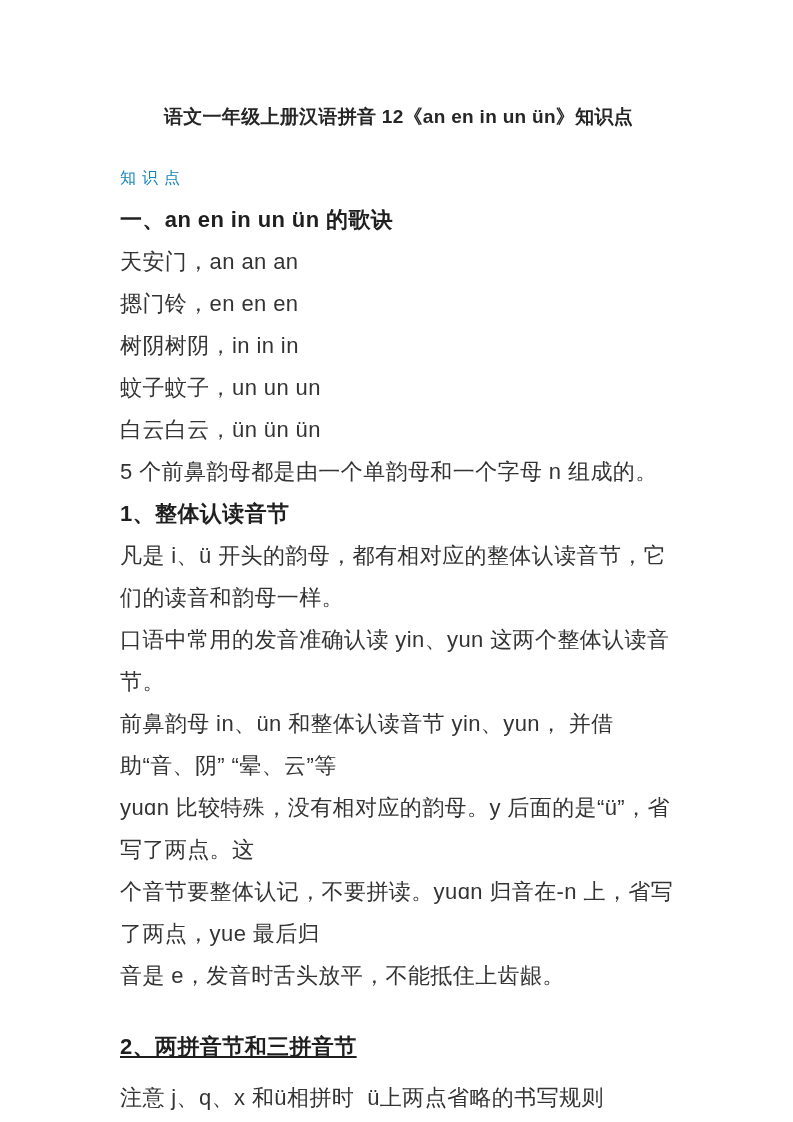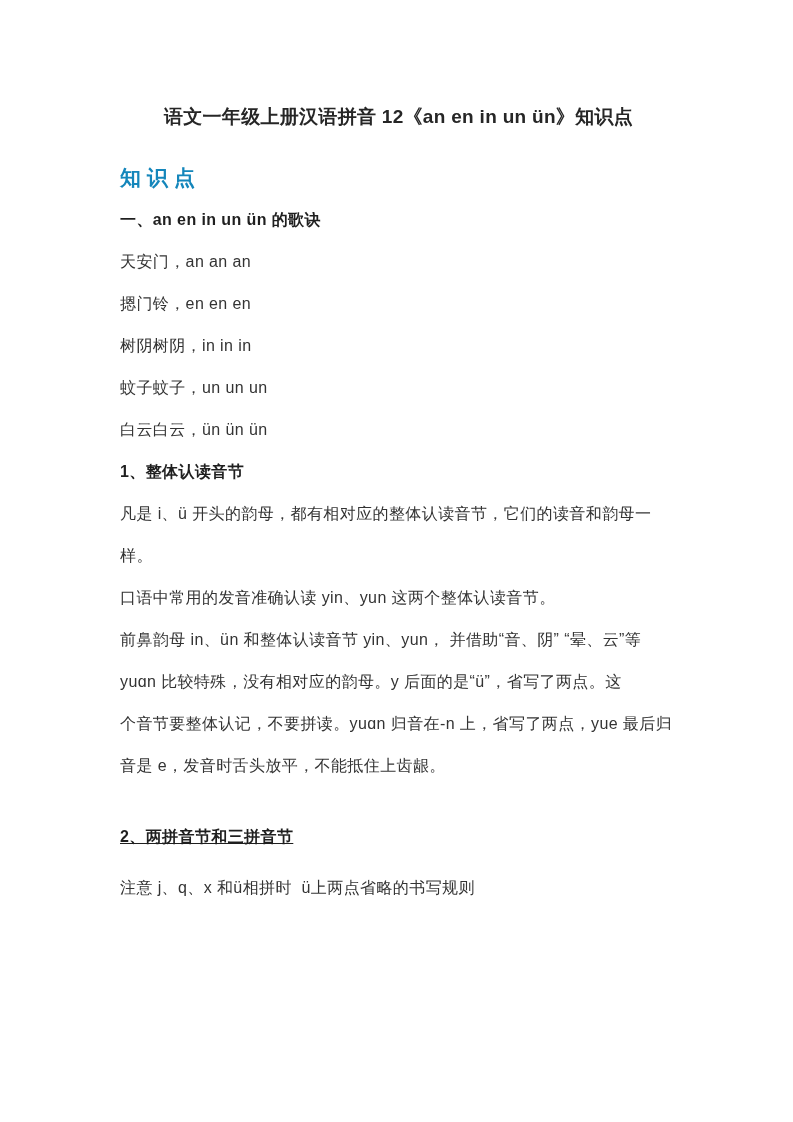--- a/index.html
+++ b/index.html
@@ -12,26 +12,26 @@
     overflow: hidden;
   }
   .page { width: 793px; height: 1122px; background: #ffffff; box-sizing: border-box; }
   .content { padding: 96px 116px 0 120px; box-sizing: border-box; }
   .doc-title {
     font-size: 19px; font-weight: bold; color: var(--title);
     text-align: center; line-height: 42px; margin-bottom: 19px;
     white-space: pre-wrap; letter-spacing: 0.3px;
   }
   .line {
-    font-size: 16px; line-height: 42px; color: var(--body);
+    font-size: 22px; line-height: 42px; color: var(--body);
     white-space: pre-wrap; letter-spacing: 0.4px;
   }
   .kp {
-    color: var(--accent); font-weight: bold; letter-spacing: 6px;
-    font-size: 21px;
+    color: var(--accent); font-weight: normal; letter-spacing: 6px;
+    font-size: 16px;
   }
   .h { font-weight: bold; color: #1f1f1f; }
   .sp-lg { margin-top: 40px; }
   .sp-md { margin-top: 29px; text-decoration: underline; }
   .sp-sm { margin-top: 9px; }
 </style>
 </head>
 <body>
 
 <div class="page">
@@ -40,20 +40,21 @@
     <div class="doc-title">语文一年级上册汉语拼音 12《an en in un ün》知识点</div>
 
     <div class="line kp">知识点</div>
 
     <div class="line h">一、an en in un ün 的歌诀</div>
     <div class="line">天安门，an an an</div>
     <div class="line">摁门铃，en en en</div>
     <div class="line">树阴树阴，in in in</div>
     <div class="line">蚊子蚊子，un un un</div>
     <div class="line">白云白云，ün ün ün</div>
+    <div class="line">5 个前鼻韵母都是由一个单韵母和一个字母 n 组成的。</div>
 
     <div class="line h">1、整体认读音节</div>
     <div class="line">凡是 i、ü 开头的韵母，都有相对应的整体认读音节，它们的读音和韵母一样。</div>
     <div class="line">口语中常用的发音准确认读 yin、yun 这两个整体认读音节。</div>
     <div class="line">前鼻韵母 in、ün 和整体认读音节 yin、yun， 并借助“音、阴” “晕、云”等</div>
     <div class="line">yuɑn 比较特殊，没有相对应的韵母。y 后面的是“ü”，省写了两点。这</div>
     <div class="line">个音节要整体认记，不要拼读。yuɑn 归音在-n 上，省写了两点，yue 最后归</div>
     <div class="line">音是 e，发音时舌头放平，不能抵住上齿龈。</div>
 
     <div class="line h sp-md">2、两拼音节和三拼音节</div>

